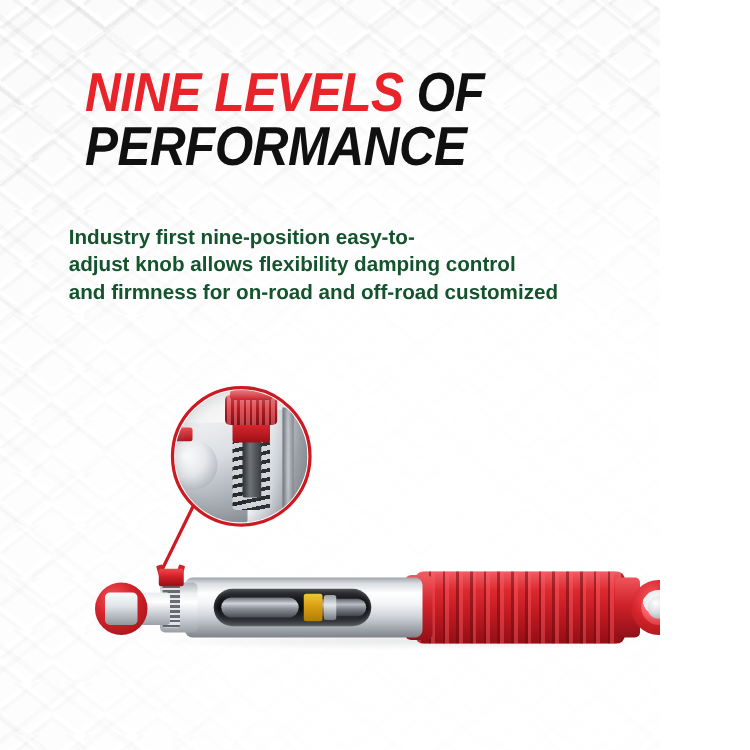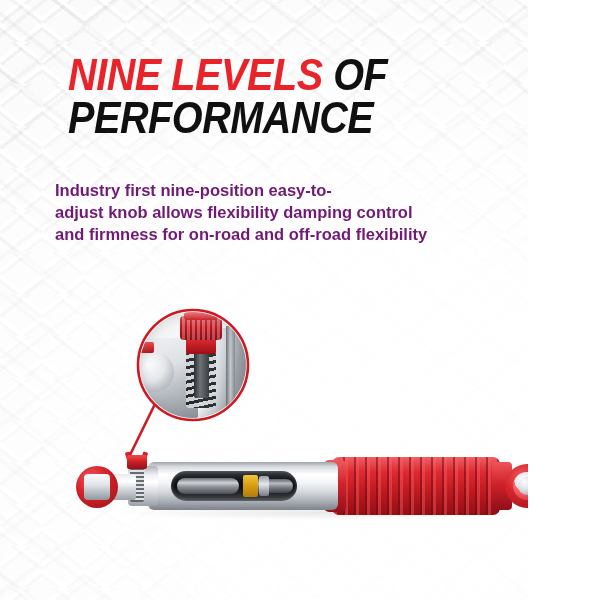--- a/index.html
+++ b/index.html
@@ -61,21 +61,21 @@
   }
   .hl-line{display:block;}
   .hl-red{color:#e8232a;}
   .hl-blk{color:#101010;}
 
   
   .bodycopy{
     position:absolute;left:55px;top:180px;width:470px;
     font-family:"Liberation Sans", sans-serif;
     font-weight:bold;font-size:16.5px;line-height:1.32;
-    color:#701a75;
+    color:#14532d;
   }
   .bodycopy span{display:block;}
 
   
   .callout-svg{position:absolute;left:0;top:0;width:600px;height:600px;pointer-events:none;}
 
   
   .mag{
     position:absolute;left:140px;top:312px;width:106px;height:106px;
     border-radius:50%;overflow:hidden;
@@ -258,21 +258,21 @@
   <div class="plate-fade"></div>
 
   <div class="headline">
     <span class="hl-line"><span class="hl-red">NINE LEVELS</span><span class="hl-blk"> OF</span></span>
     <span class="hl-line hl-blk">PERFORMANCE</span>
   </div>
 
   <div class="bodycopy">
     <span>Industry first nine-position easy-to-</span>
     <span>adjust knob allows flexibility damping control</span>
-    <span>and firmness for on-road and off-road flexibility</span>
+    <span>and firmness for on-road and off-road customized</span>
   </div>
 
   <div class="mag">
     <div class="mag-bg"></div>
     <div class="mag-body"></div>
     <div class="mag-body2"></div>
     <div class="mag-lobe"></div>
     <div class="mag-redtab"></div>
     <div class="mag-edge"></div>
     <div class="mag-spring"></div>

